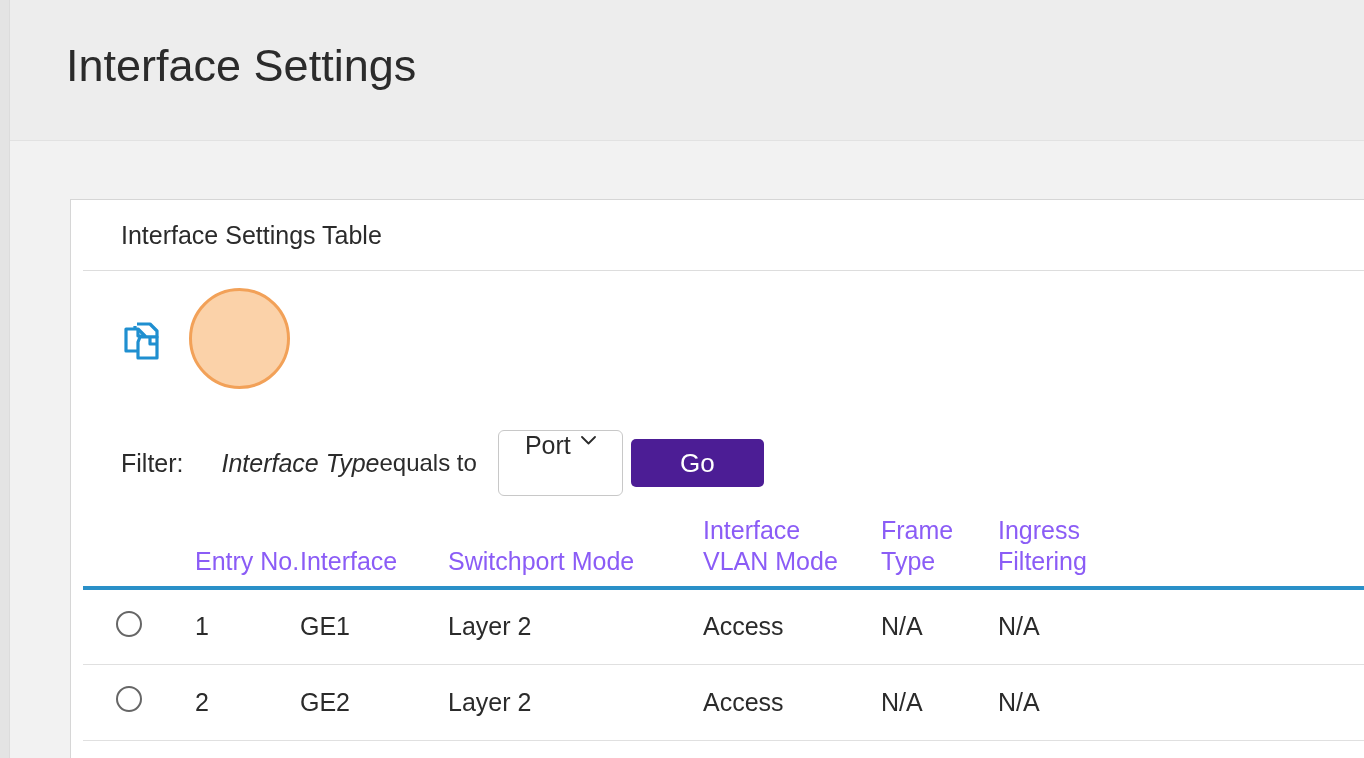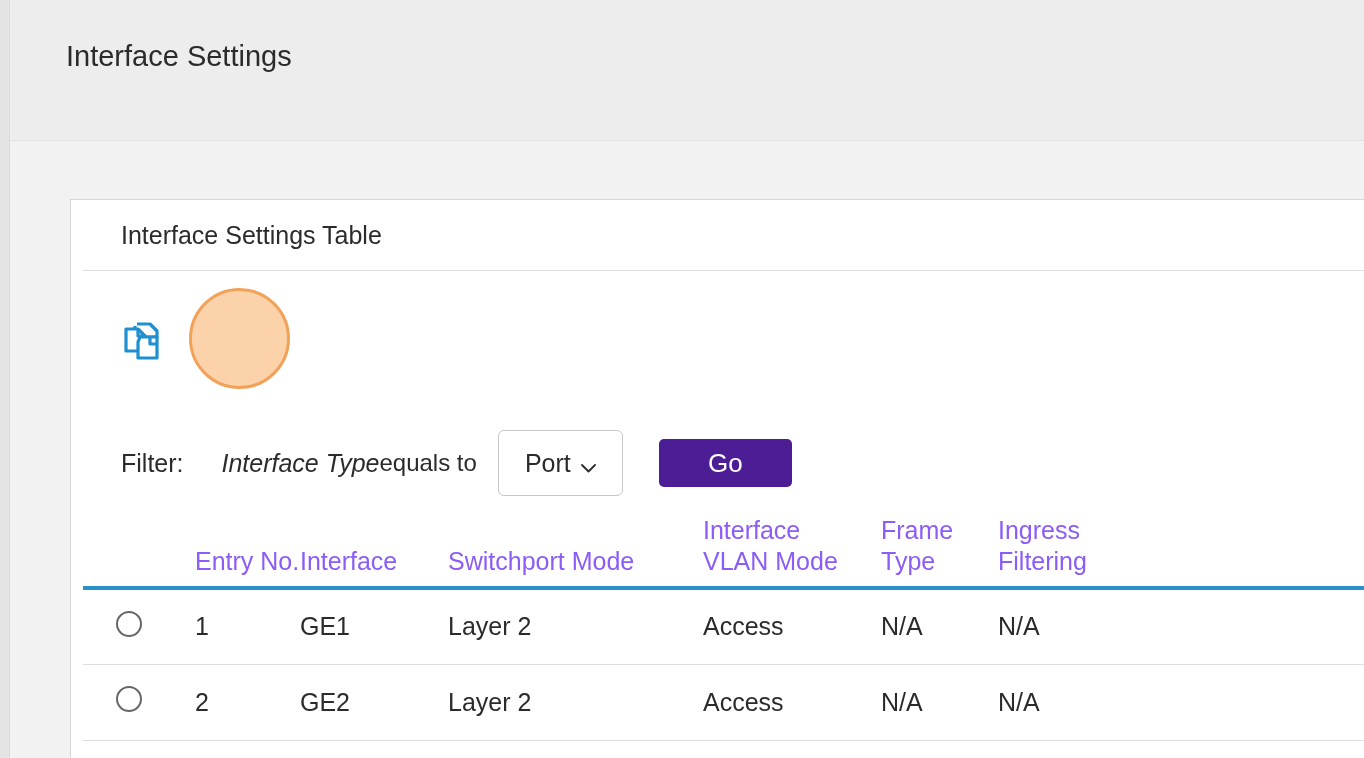--- a/index.html
+++ b/index.html
@@ -36,21 +36,21 @@
     left: 10px; top: 0;
     width: 1354px;
     height: 141px;
     background: #ededed;
     border-bottom: 1px solid #e2e2e2;
   }
   .page-title {
     position: absolute;
     left: 56px;
     top: 40px;
-    font-size: 29px;
+    font-size: 45px;
     font-weight: 400;
     color: #2b2b2b;
     letter-spacing: 0px;
     white-space: nowrap;
   }
 
   
   .page-body {
     position: absolute;
     left: 10px;
@@ -152,25 +152,25 @@
     margin-right: 21px;
     white-space: nowrap;
   }
   .select-box {
     width: 125px;
     height: 66px;
     border: 1px solid #c8c8c8;
     border-radius: 6px;
     background: #ffffff;
     display: flex;
-    align-items: center;
+    align-items: flex-start;
     justify-content: center;
     gap: 10px;
     cursor: pointer;
-    margin-right: 36px;
+    margin-right: 8px;
   }
   .select-value {
     font-size: 25px;
     color: #2b2b2b;
   }
   .chev {
     width: 15px;
     height: 9px;
   }
   .go-btn {

